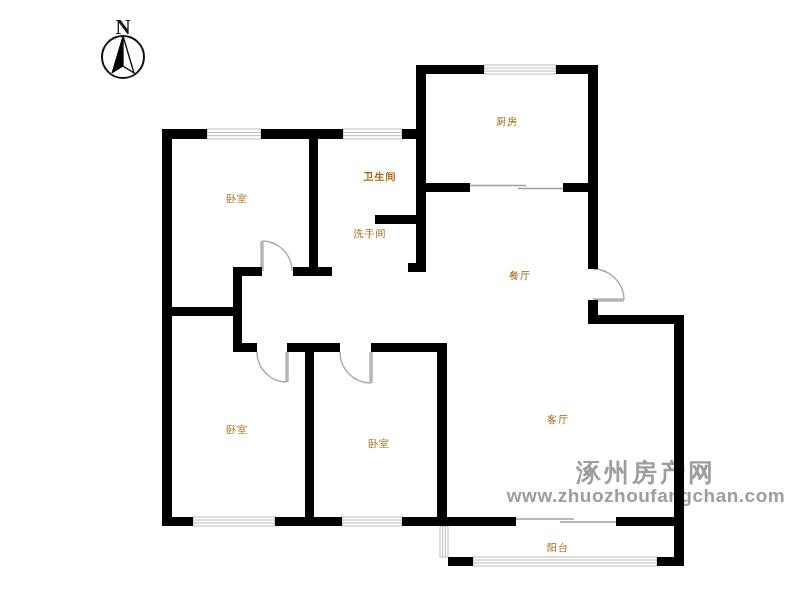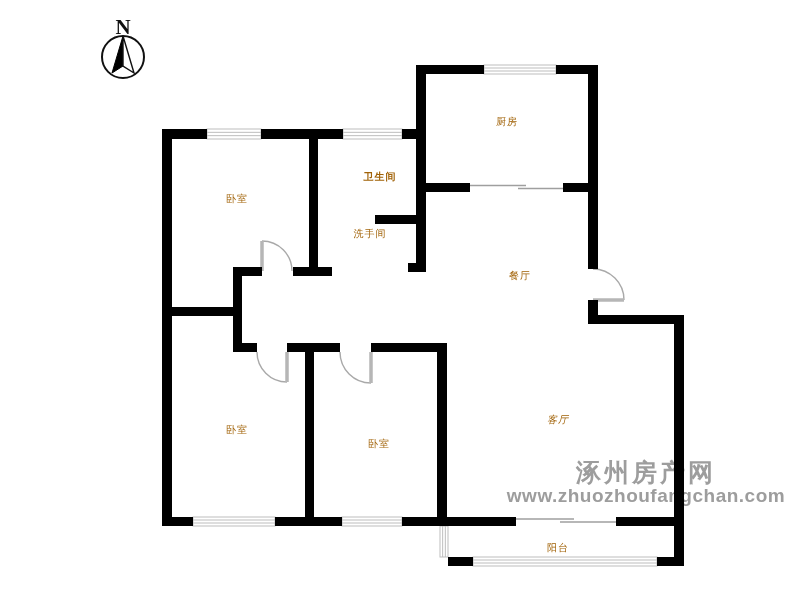--- a/index.html
+++ b/index.html
@@ -152,17 +152,17 @@
   </svg>
 
   <div class="labels-layer">
       <span class="room-label" style="left: 237px; top: 199px;">卧室</span>
       <span class="room-label" style="left: 380px; top: 177px; font-weight: bold;">卫生间</span>
       <span class="room-label" style="left: 370px; top: 234px;">洗手间</span>
       <span class="room-label" style="left: 507px; top: 122px;">厨房</span>
       <span class="room-label" style="left: 520px; top: 244px; margin-top: 32px;">餐厅</span>
       <span class="room-label" style="left: 237px; top: 430px;">卧室</span>
       <span class="room-label" style="left: 379px; top: 444px;">卧室</span>
-      <span class="room-label" style="left: 558px; top: 420px; font-style: italic;">客厅</span>
+      <span class="room-label" style="left: 558px; top: 420px;">客厅</span>
       <span class="room-label" style="left: 558px; top: 548px; font-family: Liberation Mono, monospace;">阳台</span>
     </div>
 
 </div>
 
 </body></html>

